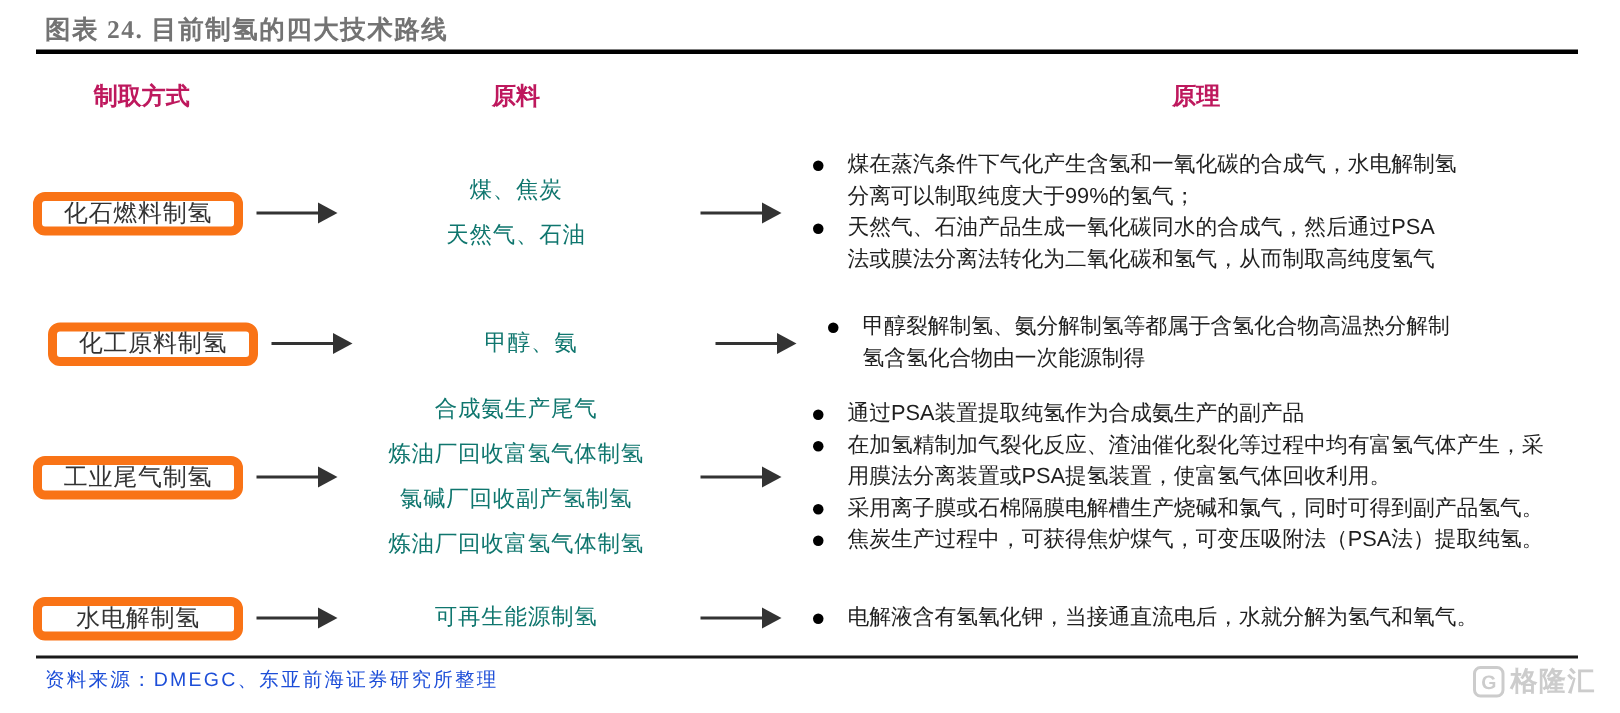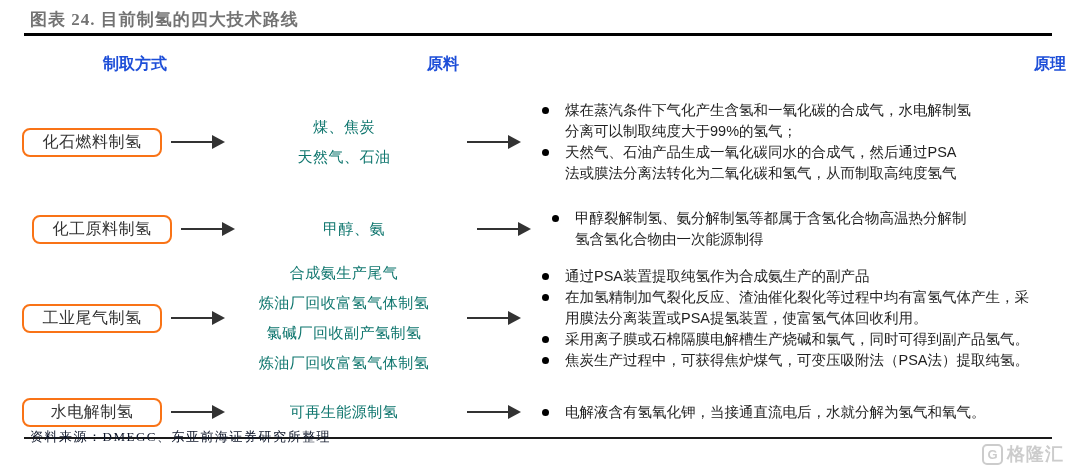--- a/index.html
+++ b/index.html
@@ -22,31 +22,31 @@
   
   .grid {
     display:grid;
     grid-template-columns:145px 62px 230px 70px 1fr;
     align-items:center;
     padding:0 14px 0 22px;
   }
   
   .header-row { margin-top:14px; height:28px; }
   .col-head {
-    font-size:16px; font-weight:bold; color:#1d4ed8; text-align:right;
+    font-size:16px; font-weight:bold; color:#be185d; text-align:center;
   }
   
   .row1 { margin-top:16px; min-height:96px; }
   .row2 { margin-top:13px; min-height:52px;padding-left:32px; }
   .row3 { margin-top:3px;  min-height:115px; }
   .row4 { margin-top:16px; min-height:36px; }
   .method-box {
     justify-self:start;
     width:140px; height:29px;
-    border:2px solid #f97316; border-radius:8px;
+    border:6px solid #f97316; border-radius:8px;
     display:flex; align-items:center; justify-content:center;
     font-size:16px; color:#333; background:#fff;
     letter-spacing:0.5px;
   }
   .arrow {
     justify-self:center;
     position:relative; width:54px; height:14px;
   }
   .arrow::before {
     content:""; position:absolute; left:0; right:9px; top:5.5px;
@@ -69,23 +69,23 @@
     font-size:14.5px; line-height:21px; color:#1f1f1f;
     white-space:pre-line;
   }
   .principles li::before {
     content:""; position:absolute; left:13px; top:7px;
     width:7px; height:7px; border-radius:50%; background:#000;
   }
   
   .rule-thin { position:absolute; left:24px; right:28px; top:437px; height:2px; background:#1a1a1a; }
   .source {
-    position:absolute; left:30px; top:428px;
-    font-family:Liberation Serif, serif;
-    font-size:13px; color:#0f172a; letter-spacing:1.5px;
+    position:absolute; left:30px; top:444px;
+    font-family:Liberation Sans, sans-serif;
+    font-size:13px; color:#1d4ed8; letter-spacing:1.5px;
   }
   .watermark {
     position:absolute; right:16px; top:442px;
     display:flex; align-items:center; gap:4px;
     color:#cccccc;
   }
   .wm-icon {
     width:21px; height:21px; border:2.5px solid #cccccc; border-radius:5px;
     display:flex; align-items:center; justify-content:center;
     font-size:13px; font-weight:bold; color:#cccccc;

